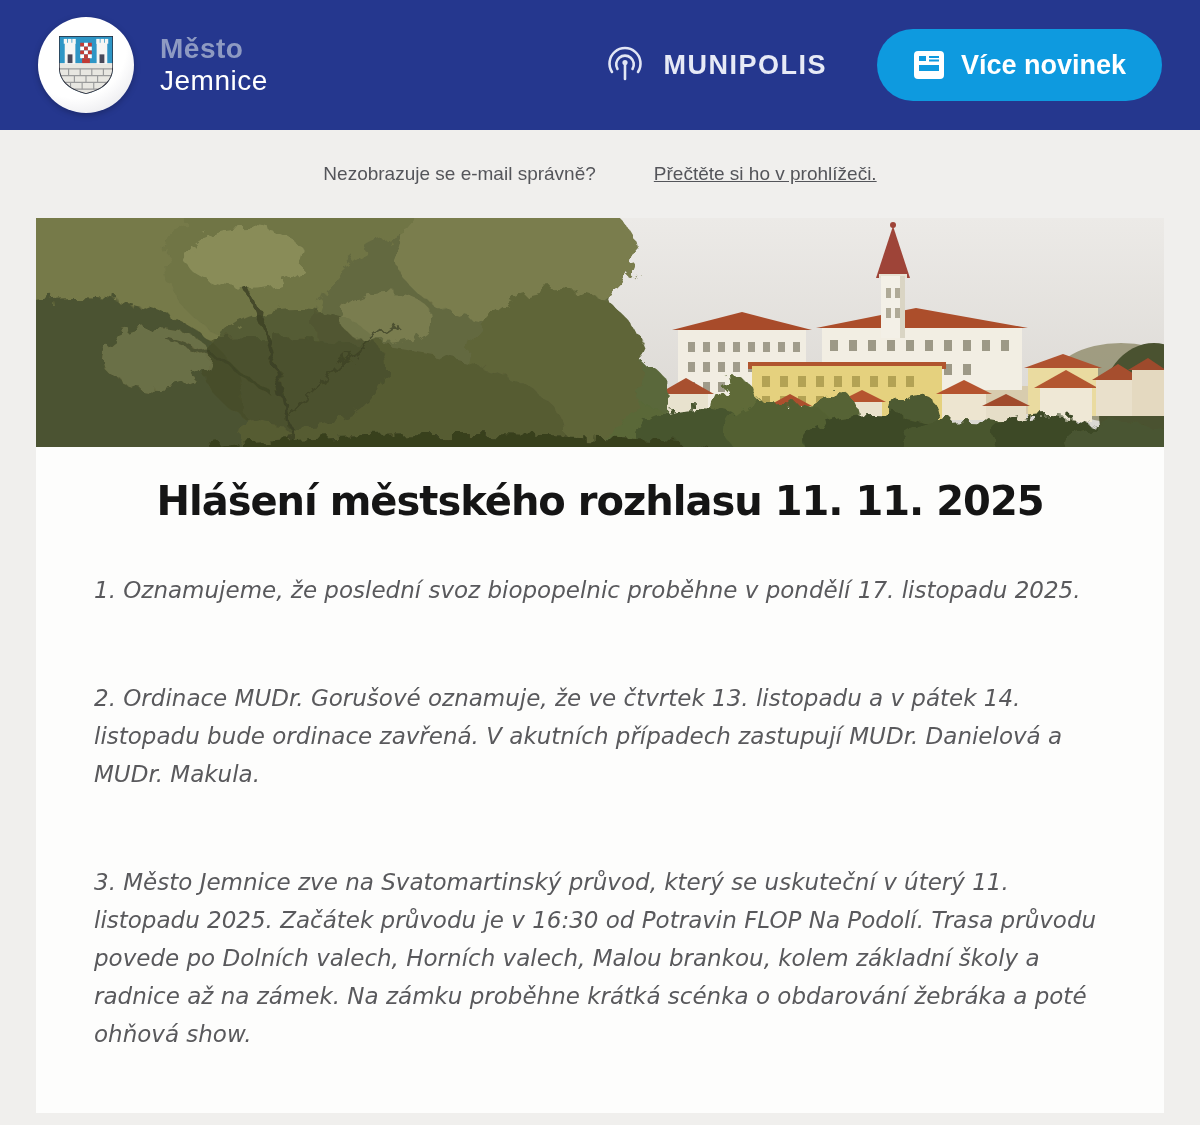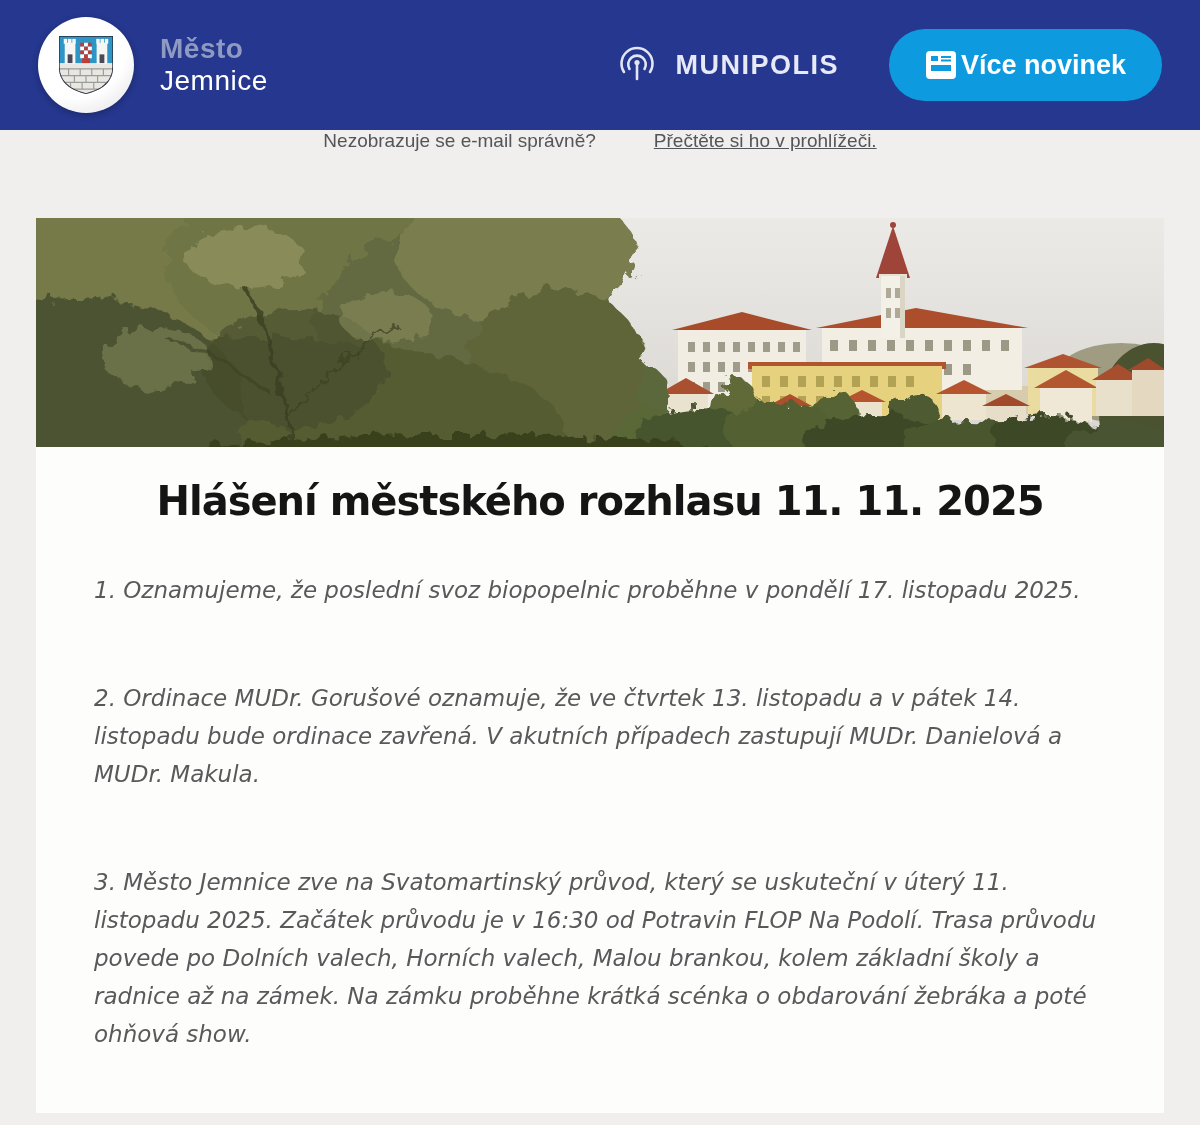--- a/index.html
+++ b/index.html
@@ -43,36 +43,36 @@
     gap: 50px;
   }
   .munipolis {
     display: flex; align-items: center; gap: 16px;
     cursor: pointer;
   }
   .munipolis-label {
     font-size: 27px; font-weight: 700; color: #E7EAF6; letter-spacing: 1.5px;
   }
   .more-news-btn {
-    display: flex; align-items: center; gap: 4px;
+    display: flex; align-items: center; gap: 16px;
     height: 72px;
     padding: 0 36px;
     border: none;
     border-radius: 38px;
     background: #0E9ADF;
     color: #FFFFFF;
     font-family: "Liberation Sans", sans-serif;
     font-size: 27px; font-weight: 700;
     cursor: pointer;
   }
 
   
   .view-in-browser {
     height: 88px;
-    display: flex; justify-content: center;
+    display: flex; align-items: center; justify-content: center;
     gap: 18px;
     font-size: 19px;
     color: #54555A;
   }
   .view-in-browser a {
     color: #54555A;
     text-decoration: underline;
     cursor: pointer;
     margin-left: 40px;
   }

